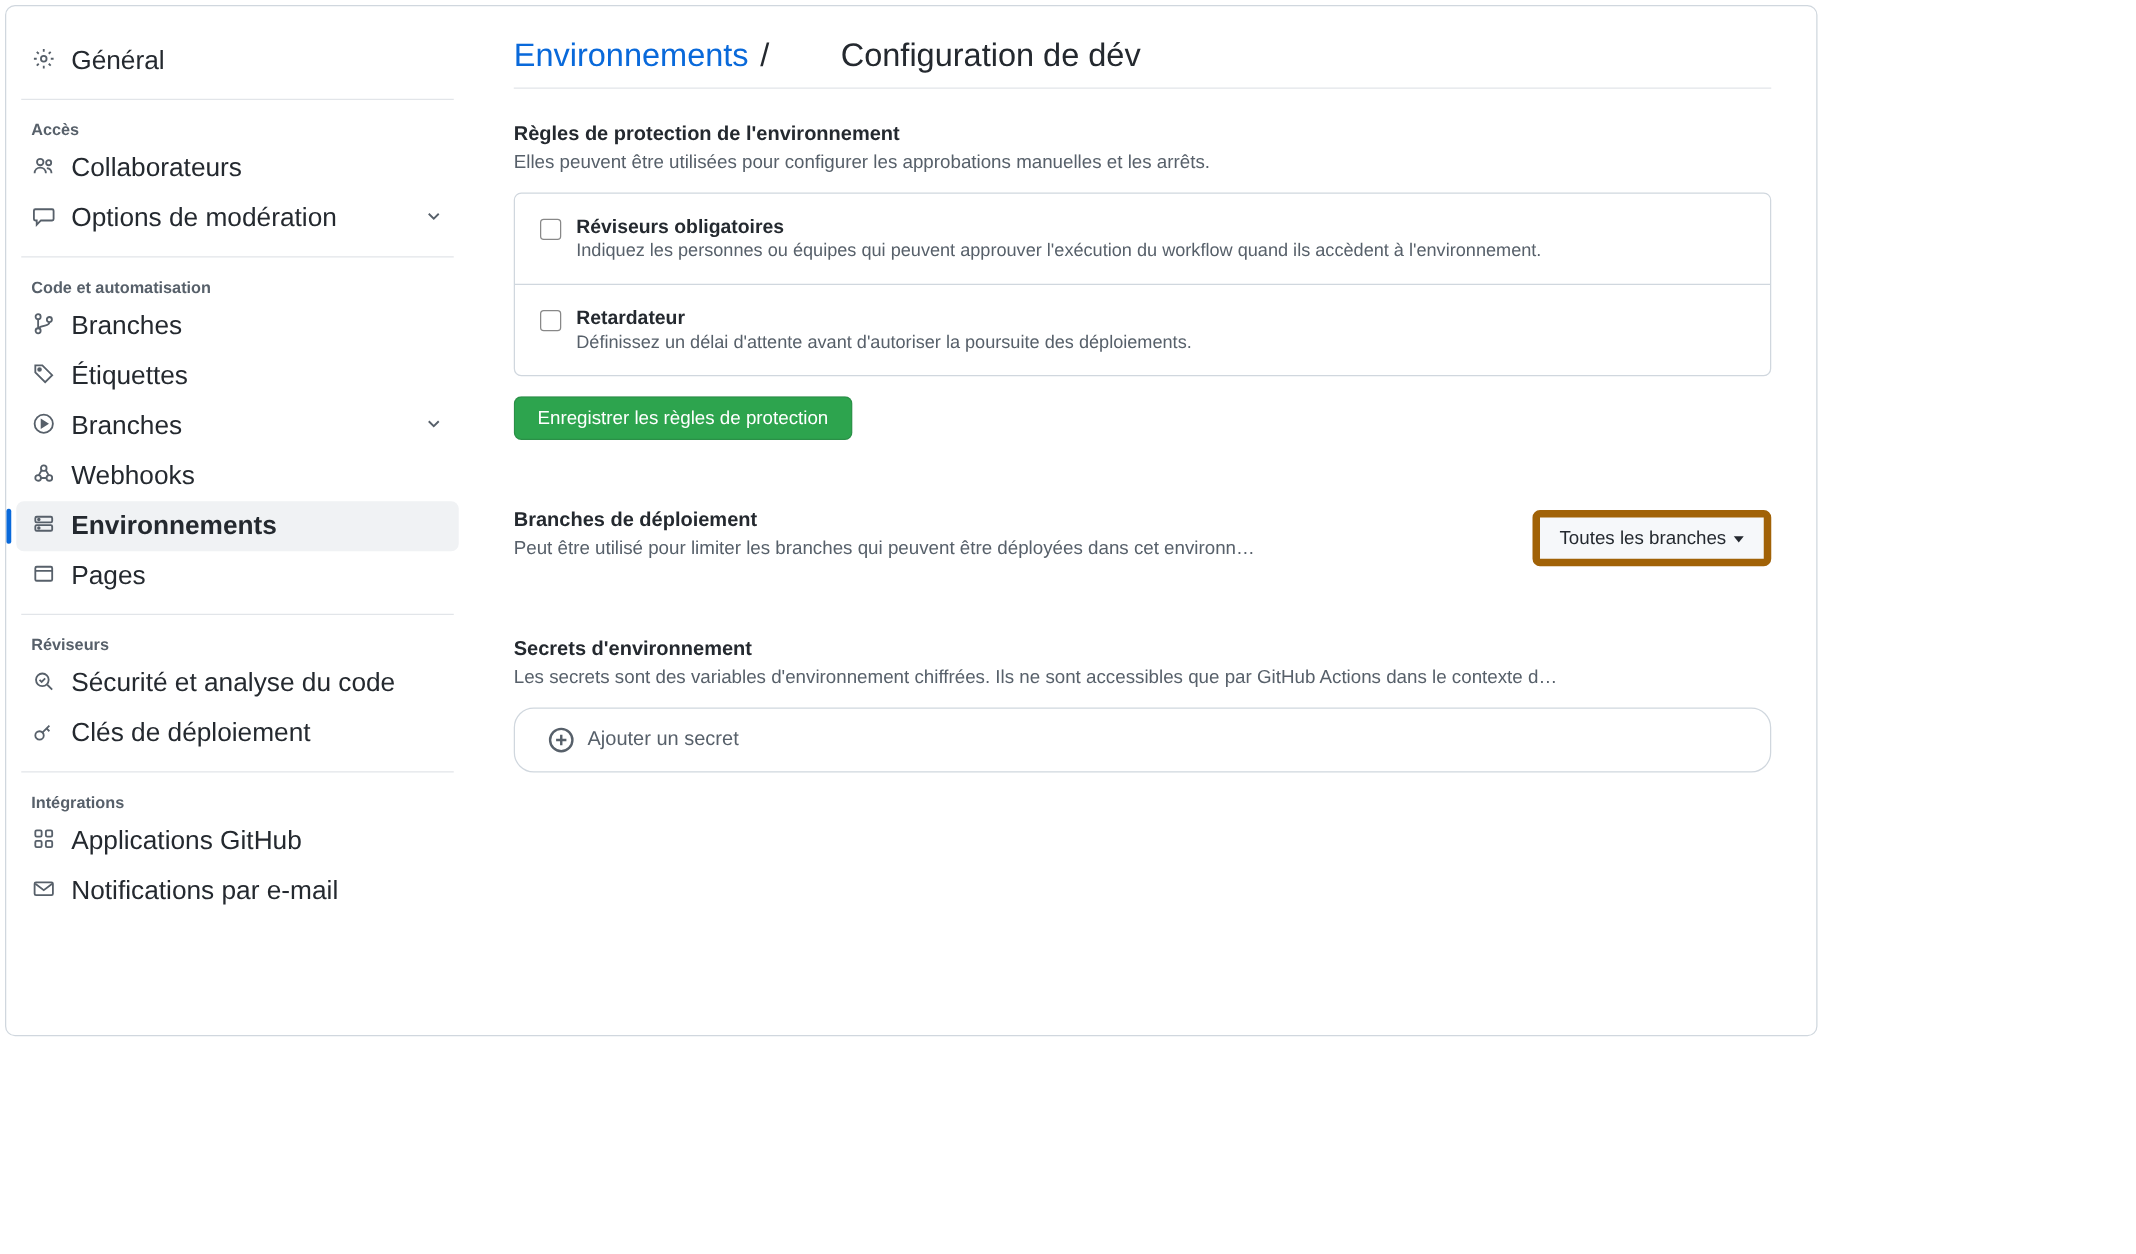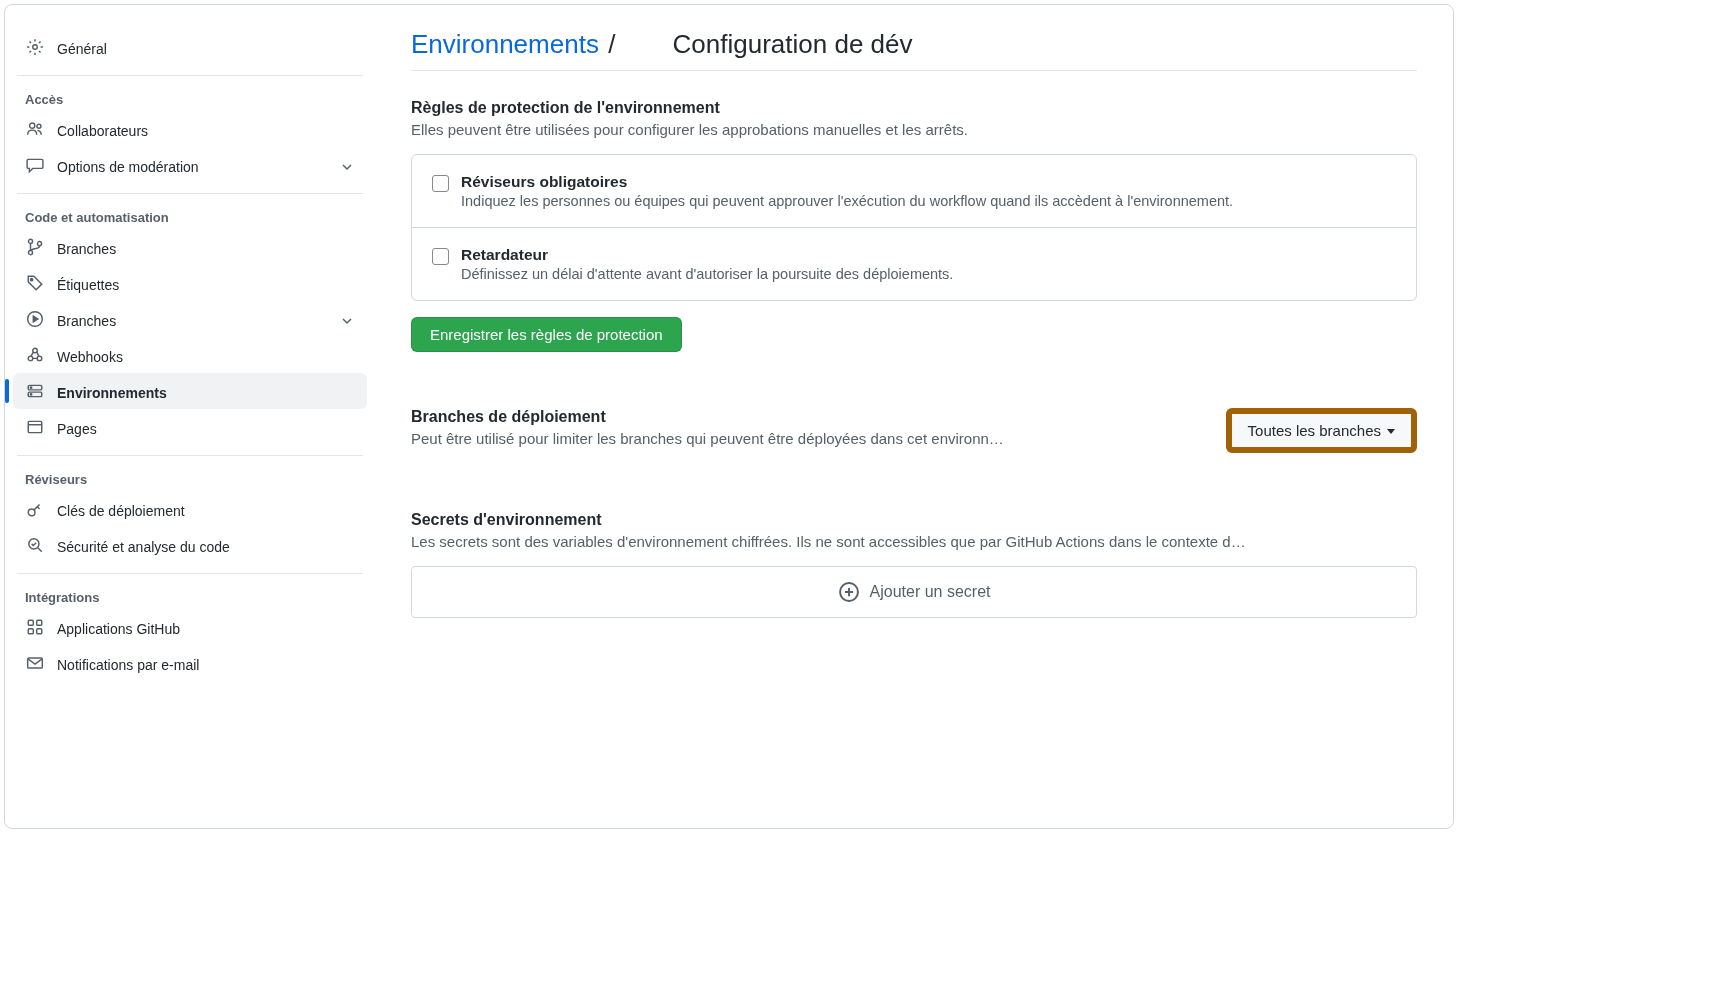--- a/index.html
+++ b/index.html
@@ -15,25 +15,25 @@
       overflow: hidden;
       margin: 4px;
     }
     .sidebar {
       width: 370px;
       padding: 24px 8px 8px 8px;
       flex-shrink: 0;
     }
     .sidebar-item {
       display: flex;
-      align-items: flex-end;
+      align-items: flex-start;
       padding: 8px 12px;
       border-radius: 6px;
       cursor: pointer;
-      font-size: 14px;
+      font-size: 21px;
       color: #24292f;
       position: relative;
     }
     .sidebar-item.active {
       background: #f0f2f4;
       font-weight: 600;
     }
     .sidebar-item.active::before {
       content: "";
       position: absolute;
@@ -172,27 +172,26 @@
       margin-top: 2px;
     }
     .secrets-section { margin-top: 48px; }
     .secrets-section .section-desc {
       white-space: nowrap;
       overflow: hidden;
       text-overflow: ellipsis;
     }
     .add-secret-box {
       border: 1px solid #d0d7de;
-      border-radius: 4px;
+      border-radius: 16px;
       padding: 14px 26px;
       display: flex;
       align-items: center;
       cursor: pointer;
       margin-top: 12px;
-      justify-content: center;
     }
     .add-secret-box .plus-icon {
       width: 22px; height: 22px;
       margin-right: 10px;
       color: #57606a;
     }
     .add-secret-box .label {
       color: #57606a;
       font-size: 16px;
     }
@@ -314,35 +313,35 @@
     </span>
     <span class="label">Pages</span>
   </div>
 
   <div class="sidebar-divider"></div>
   <div class="sidebar-section-header">Réviseurs</div>
 
   <div class="sidebar-item">
     <span class="icon">
       <svg viewBox="0 0 16 16" fill="none" stroke="currentColor" stroke-width="1.3">
+          <circle cx="7" cy="7" r="4.5"></circle>
+          <path d="M10.5 10.5L14 14M5 7l1.5 1.5L9 6"></path>
+        </svg>
+    </span>
+    <span class="label">Sécurité et analyse du code</span>
+  </div>
+
+  <div class="sidebar-item">
+    <span class="icon">
+      <svg viewBox="0 0 16 16" fill="none" stroke="currentColor" stroke-width="1.3">
           <circle cx="5" cy="11" r="3"></circle>
           <path d="M7 9l5-5M10 6l2 2"></path>
         </svg>
     </span>
     <span class="label">Clés de déploiement</span>
-  </div>
-
-  <div class="sidebar-item">
-    <span class="icon">
-      <svg viewBox="0 0 16 16" fill="none" stroke="currentColor" stroke-width="1.3">
-          <circle cx="7" cy="7" r="4.5"></circle>
-          <path d="M10.5 10.5L14 14M5 7l1.5 1.5L9 6"></path>
-        </svg>
-    </span>
-    <span class="label">Sécurité et analyse du code</span>
   </div>
 
 
   <div class="sidebar-divider"></div>
   <div class="sidebar-section-header">Intégrations</div>
 
   <div class="sidebar-item">
     <span class="icon">
       <svg viewBox="0 0 16 16" fill="none" stroke="currentColor" stroke-width="1.3">
           <rect x="2" y="2" width="4.5" height="4.5" rx="1"></rect>

